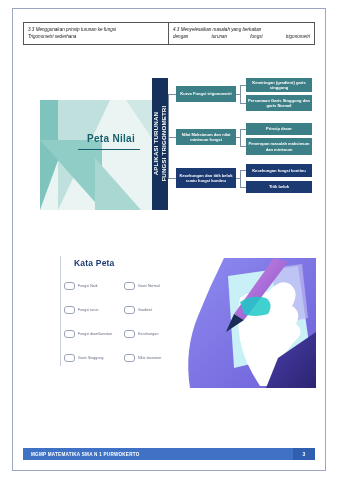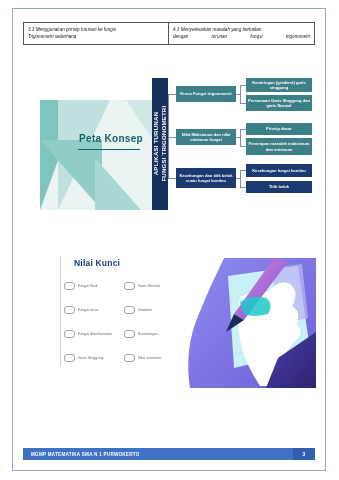--- a/index.html
+++ b/index.html
@@ -238,21 +238,21 @@
   </div>
 
   <div id="peta-block">
     <div class="teal-bg">
       <div class="tri t1"></div>
       <div class="tri t2"></div>
       <div class="tri t3"></div>
       <div class="tri t4"></div>
       <div class="tri t5"></div>
     </div>
-    <div id="peta-title">Peta Konsep</div>
+    <div id="peta-title">Peta Nilai</div>
     <div id="peta-rule"></div>
   </div>
 
   <div id="spine">
     <div class="vtext">
       <div>APLIKASI TURUNAN</div>
       <div>FUNGSI TRIGONOMETRI</div>
     </div>
   </div>
 
@@ -285,21 +285,21 @@
     <div class="node teal-node n-r1">Kemiringan (gradient) garis singgung</div>
     <div class="node teal-node n-r2">Persamaan Garis Singgung dan garis Normal</div>
     <div class="node teal-node n-r3">Prinsip dasar</div>
     <div class="node teal-node n-r4">Penerapan masalah maksimum dan minimum</div>
     <div class="node navy-node n-r5">Kecekungan fungsi kontinu</div>
     <div class="node navy-node n-r6">Titik belok</div>
   </div>
 
   <div id="kata-panel">
     <div class="kk-leftbar"></div>
-    <div id="kata-title">Nilai Kunci</div>
+    <div id="kata-title">Kata Peta</div>
 
     <div class="kk-grid">
       <div class="kk-row">
         <div class="kk-item">
           <span class="pill"></span>
           <span class="kk-label">Fungsi Naik</span>
         </div>
         <div class="kk-item">
           <span class="pill"></span>
           <span class="kk-label">Garis Normal</span>

